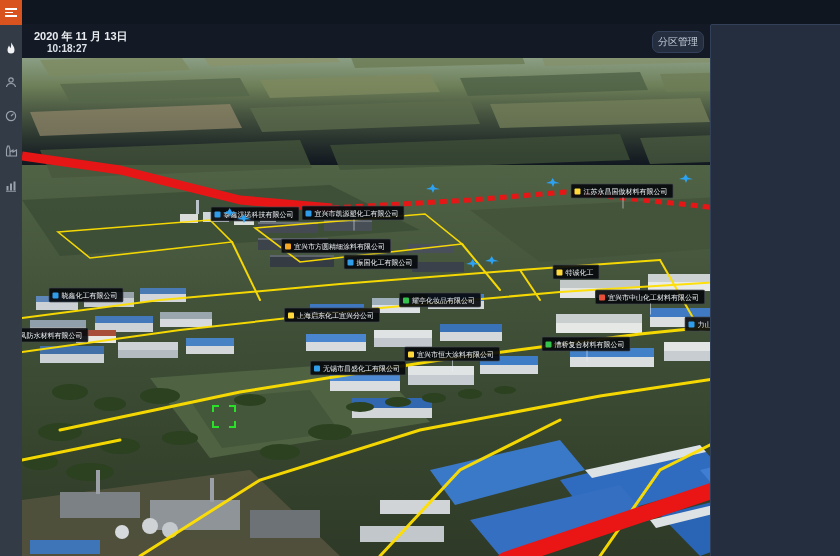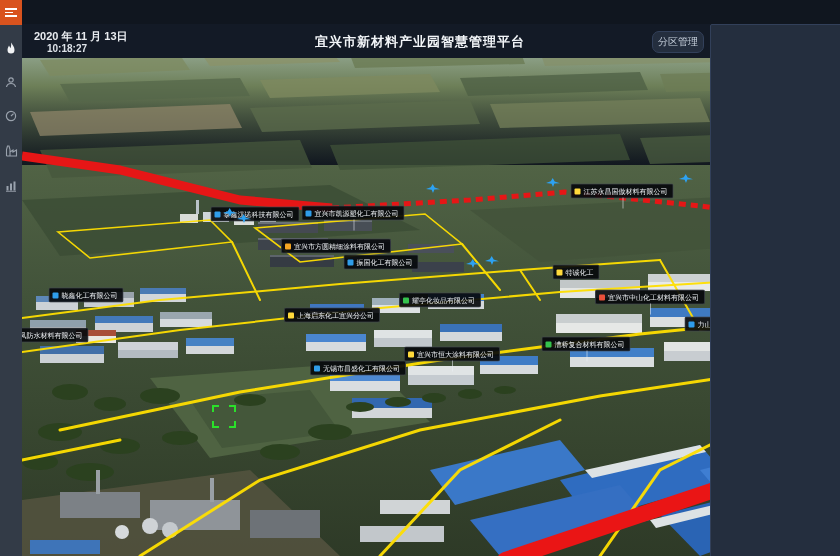--- a/index.html
+++ b/index.html
@@ -349,21 +349,20 @@
       <div class="bird" style="left: 679px; top: 174px;"></div>
       <div class="bird" style="left: 466px; top: 259px;"></div>
       <div class="bird" style="left: 485px; top: 256px;"></div>
     </div>
   <div class="selbox"></div>
 </div>
 
 <div class="header">
   <div class="hdr-date">2020 年 11 月 13日</div>
   <div class="hdr-time">10:18:27</div>
-  <div class="hdr-title">宜兴市新材料产业园智慧管理平台</div>
   <div class="hdr-btn zone">分区管理</div>
   <div class="hdr-btn scene">场景管理</div>
   <div class="hdr-drop">
     <span class="dlabel">园区企业</span>
     <span class="dline"></span>
     <span class="dchev">∨</span>
   </div>
 </div>
 <div class="menu-box">
   <span class="menu-glyph">

